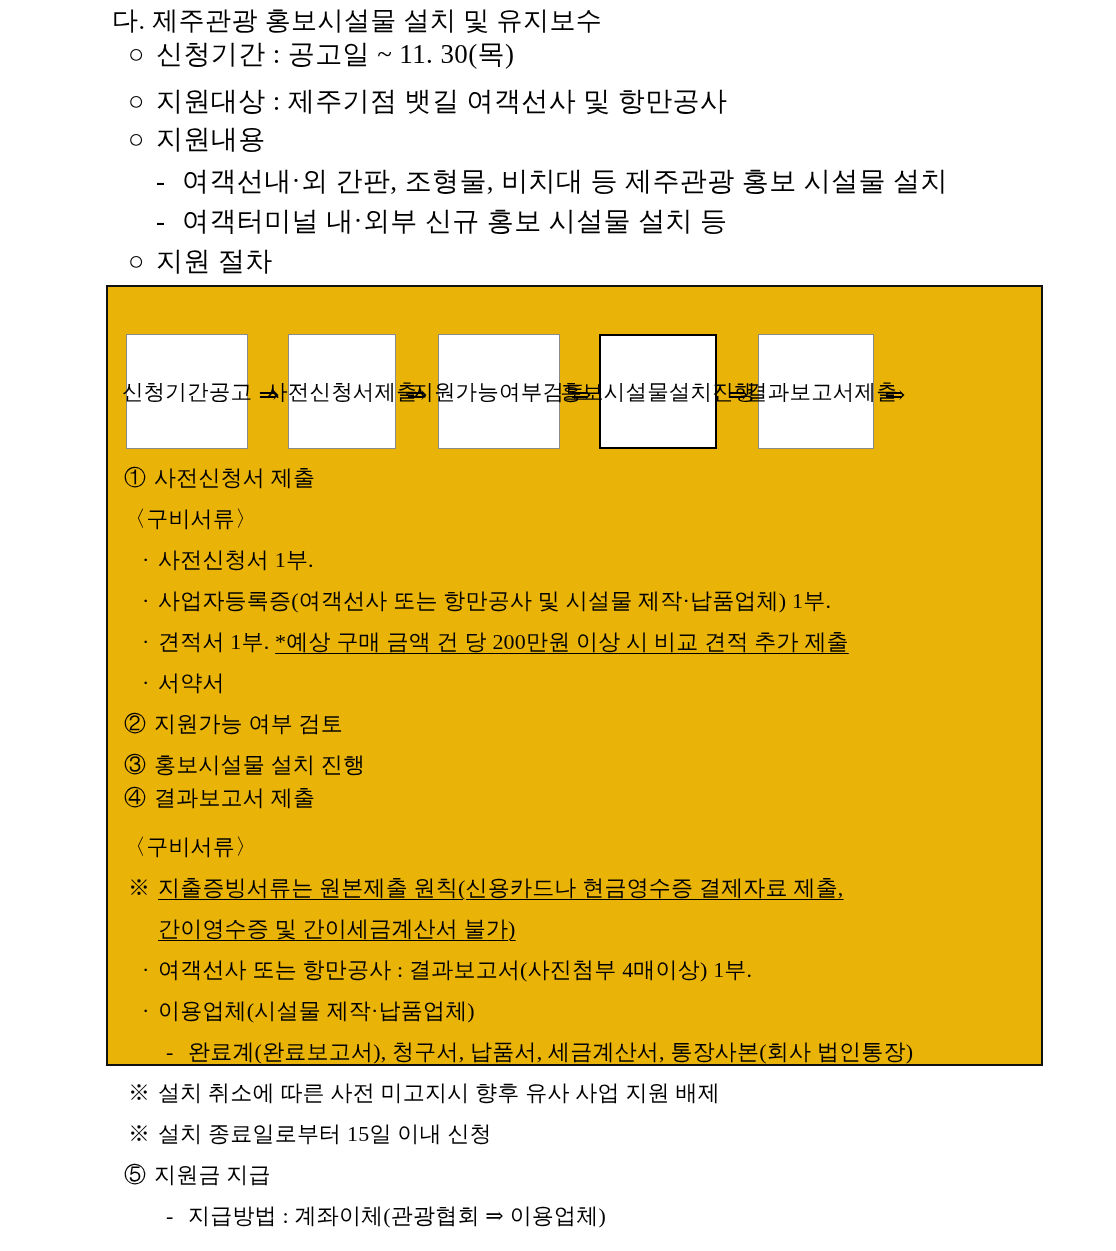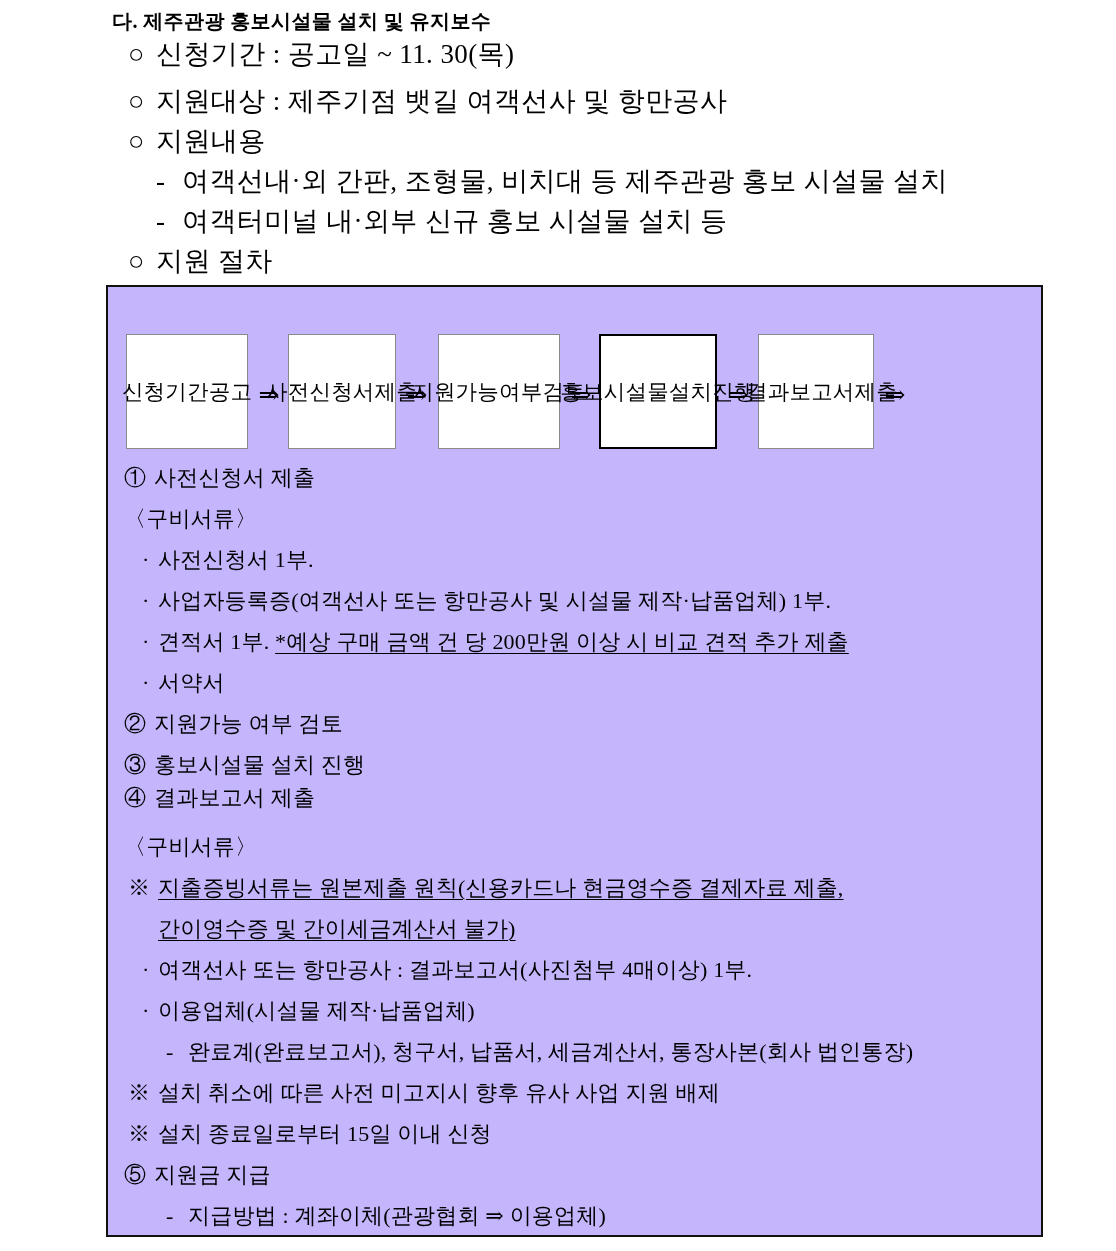--- a/index.html
+++ b/index.html
@@ -24,42 +24,42 @@
     width: 1116px;
   }
   .hline {
     position: absolute;
     white-space: nowrap;
     font-size: 27px;
     line-height: 34px;
     letter-spacing: 0.4px;
   }
   .hline.title {
-    font-weight: bold;
-    font-size: 20px;
+    font-weight: normal;
+    font-size: 26px;
   }
   .marker {
     display: inline-block;
     width: 28px;
   }
   .marker-dash {
     display: inline-block;
     width: 26px;
   }
 
   
   .frame {
     position: absolute;
     left: 106px;
     top: 285px;
     width: 937px;
-    height: 952px;
+    height: 781px;
     border: 2.5px solid #111111;
     box-sizing: border-box;
-    background: #c4b5fd;
+    background: #eab308;
   }
 
   
   .flow {
     position: absolute;
     left: 0;
     top: 0;
     width: 937px;
     height: 170px;
   }
@@ -129,21 +129,21 @@
   <div class="hline title" style="left:112px; top:4px;">다. 제주관광 홍보시설물 설치 및 유지보수</div>
 
   <div class="hline" style="left:128px; top:37px;">
     <span class="marker">○</span><span>신청기간 : 공고일 ~ 11. 30(목)</span>
   </div>
 
   <div class="hline" style="left:128px; top:84px;">
     <span class="marker">○</span><span>지원대상 : 제주기점 뱃길 여객선사 및 항만공사</span>
   </div>
 
-  <div class="hline" style="left:128px; top:124px;">
+  <div class="hline" style="left:128px; top:124px;font-family:Liberation Mono, monospace;">
     <span class="marker">○</span><span>지원내용</span>
   </div>
 
   <div class="hline" style="left:156px; top:164px;">
     <span class="marker-dash">-</span><span>여객선내·외 간판, 조형물, 비치대 등 제주관광 홍보 시설물 설치</span>
   </div>
 
   <div class="hline" style="left:156px; top:204px;">
     <span class="marker-dash">-</span><span>여객터미널 내·외부 신규 홍보 시설물 설치 등</span>
   </div>

